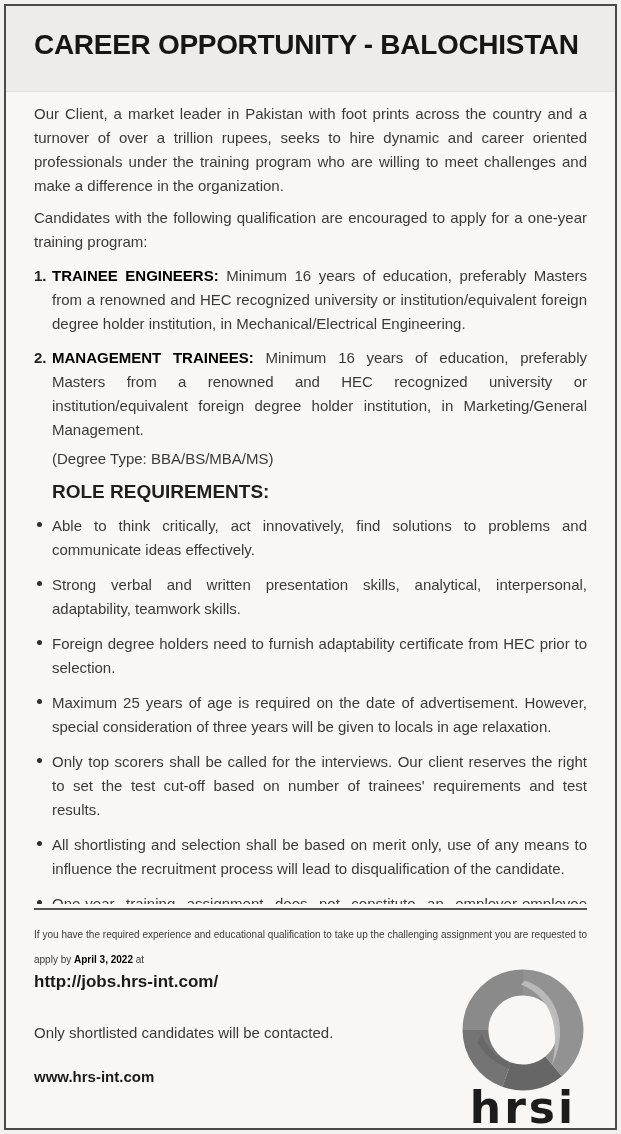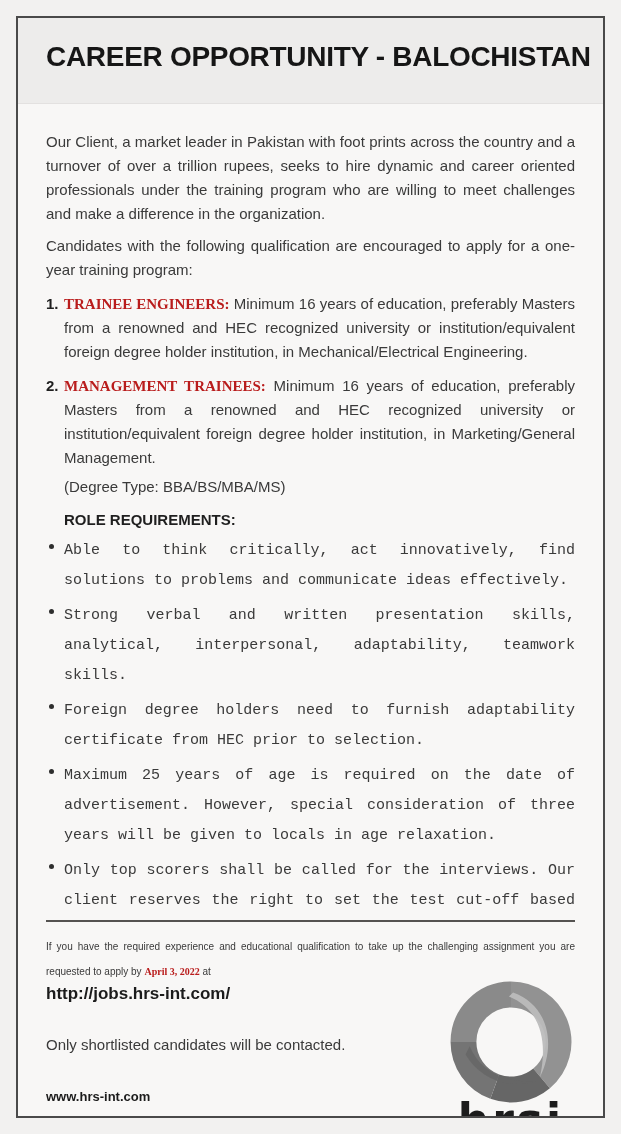--- a/index.html
+++ b/index.html
@@ -4,21 +4,21 @@
 <style>
   * { margin: 0; padding: 0; box-sizing: border-box; }
   html, body { background: #ffffff; }
   body {
     width: 621px; height: 1134px;
     font-family: "Liberation Sans", "DejaVu Sans", sans-serif;
     position: relative; overflow: hidden;
   }
   .page {
     position: absolute; inset: 0;
-    background: #f2f1f0; padding: 16px;
+    background: #f2f1f0; padding: 4px;
   }
   .sheet {
     width: 100%; height: 100%;
     border: 2px solid #4a4a4a;
     background: #f8f7f6;
     position: relative; overflow: hidden;
   }
   .title-band {
     background: #edeceb;
     height: 86px;
@@ -26,46 +26,46 @@
     border-bottom: 1px solid #e3e1e0;
   }
   .ad-title {
     font-size: 28px; font-weight: bold; color: #161616;
     letter-spacing: -0.3px; white-space: nowrap;
   }
   .main {
     padding: 0 28px; height: 812px; overflow: hidden;
     color: #3a3a3a; font-size: 15px;
   }
-  .para { text-align: justify; line-height: 24px; margin-top: 26px; }
+  .para { text-align: justify; line-height: 24px; margin-top: 10px; }
   .para.tight { margin-top: 8px; }
-  b, .bold { color: #b91c1c; font-family: Liberation Serif, serif; }
+  b, .bold { color: #000000; }
   .num-item { position: relative; padding-left: 18px; text-align: justify; line-height: 24px; margin-top: 10px; }
   .num { position: absolute; left: 0; top: 0; font-weight: bold; color: #1f1f1f; }
   .degree-line { padding-left: 18px; line-height: 24px; margin-top: 5px; }
-  .sub-heading { padding-left: 18px; font-weight: bold; color: #1f1f1f; line-height: 22px; margin-top: 10px; font-size: 15px; }
+  .sub-heading { padding-left: 18px; font-weight: bold; color: #1f1f1f; line-height: 22px; margin-top: 10px; font-size: 19px; }
   .section-heading { font-weight: bold; color: #1f1f1f; line-height: 22px; margin-top: 8px; font-size: 15px; }
   ul.blist { list-style: none; }
   ul.blist li {
-    position: relative; padding-left: 18px; margin-top: 5px;
-    text-align: justify; line-height: 30px; font-family: Liberation Mono, monospace;
+    position: relative; padding-left: 18px; margin-top: 11px;
+    text-align: justify; line-height: 24px;
   }
   ul.blist li::before {
     content: ""; position: absolute; left: 3px; top: 8px;
     width: 5px; height: 5px; border-radius: 50%; background: #2e2e2e;
   }
   .divider {
     border: none; border-top: 2px solid #555351;
     margin: 4px 28px 0 28px;
   }
   .footer { position: relative; padding: 0 28px; }
   .closing { text-align: justify; line-height: 25px; margin-top: 12px; color: #3a3a3a; font-size: 10px; max-width: 100%; }
   .apply-url { font-size: 17px; font-weight: bold; color: #1b1b1b; display: inline-block; text-decoration: none; }
   .note { margin-top: 32px; font-size: 15px; color: #3a3a3a; }
-  .website { margin-top: 36px; font-size: 13px; font-weight: bold; color: #1b1b1b; display: inline-block; text-decoration: none; }
+  .website { margin-top: 27px; font-size: 15px; font-weight: bold; color: #1b1b1b; display: inline-block; text-decoration: none; }
   .logo-block {
     position: absolute; right: 26px; top: 46px; width: 132px;
     text-align: center;
   }
   .logo-mark { width: 126px; height: 124px; display: block; margin: 0 auto; }
   .logo-word {
     font-family: "DejaVu Sans", sans-serif;
     font-size: 44px; font-weight: bold; color: #1c1c1c;
     letter-spacing: 3px; line-height: 36px; margin-top: -2px;
   }
@@ -100,20 +100,21 @@
       <div class="sub-heading">ROLE REQUIREMENTS:</div>
       <ul class="blist">
         <li>Able to think critically, act innovatively, find solutions to problems and communicate ideas effectively.</li>
         <li>Strong verbal and written presentation skills, analytical, interpersonal, adaptability, teamwork skills.</li>
       </ul>
 
       <ul class="blist">
         <li>Foreign degree holders need to furnish adaptability certificate from HEC prior to selection.</li>
         <li>Maximum 25 years of age is required on the date of advertisement. However, special consideration of three years will be given to locals in age relaxation.</li>
         <li>Only top scorers shall be called for the interviews. Our client reserves the right to set the test cut-off based on number of trainees' requirements and test results.</li>
+        <li>All shortlisting and selection shall be based on merit only, use of any means to influence the recruitment process will lead to disqualification of the candidate.</li>
         <li>One-year training assignment does not constitute an employer-employee relationship and there is no obligation on the Company to offer regular employment to trainees on completion of training period.</li>
       </ul>
     </div>
 
     <hr class="divider">
 
     <div class="footer">
       <p class="closing"><span>If you have the required experience and educational qualification to take up the challenging assignment you are requested to apply by </span><b>April 3, 2022</b><span> at</span></p>
 
       <a class="apply-url" href="#">http://jobs.hrs-int.com/</a>

